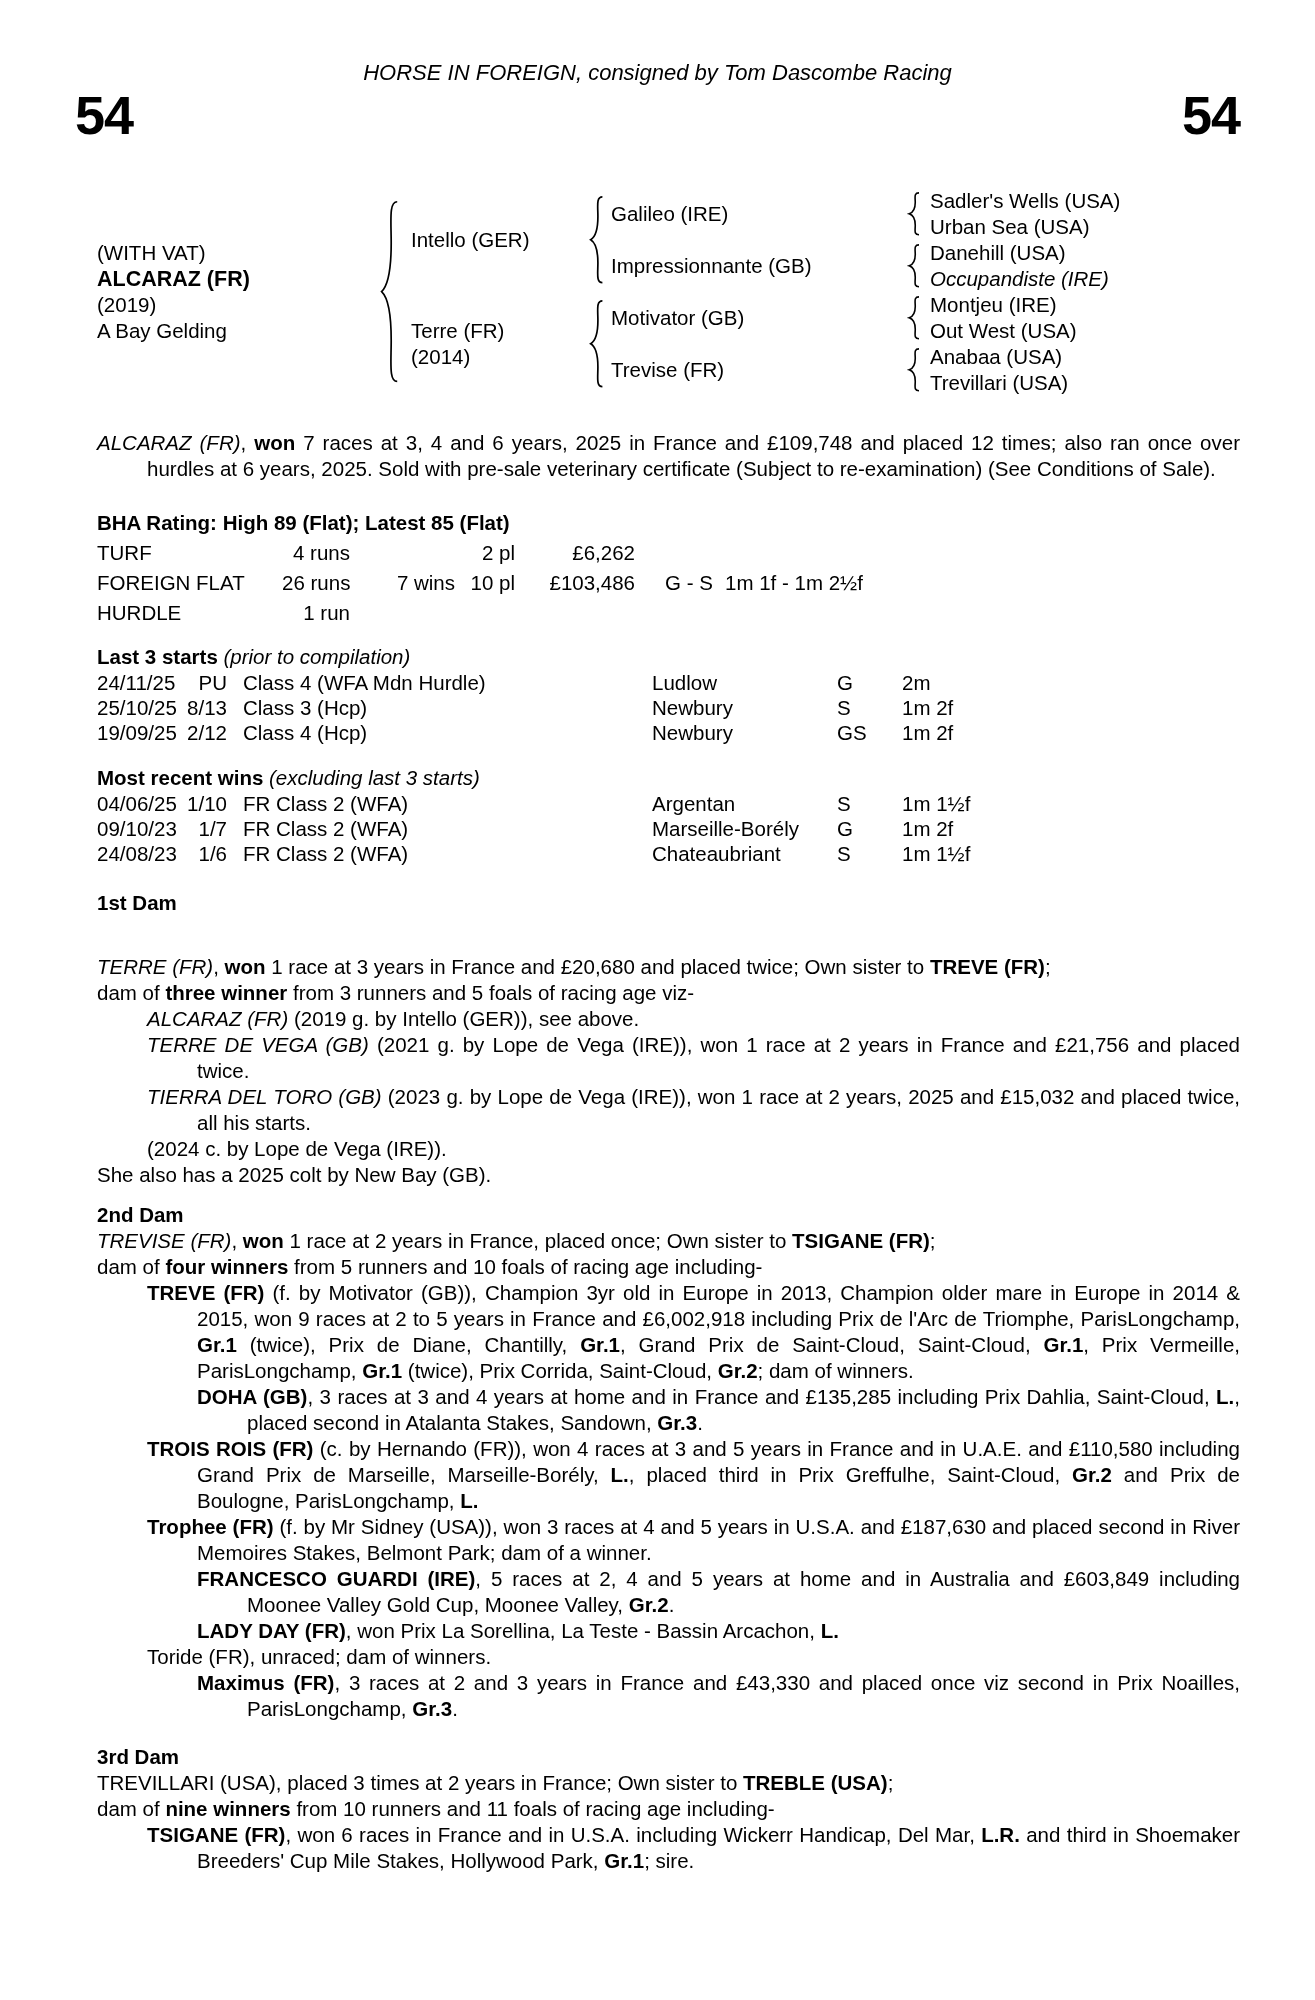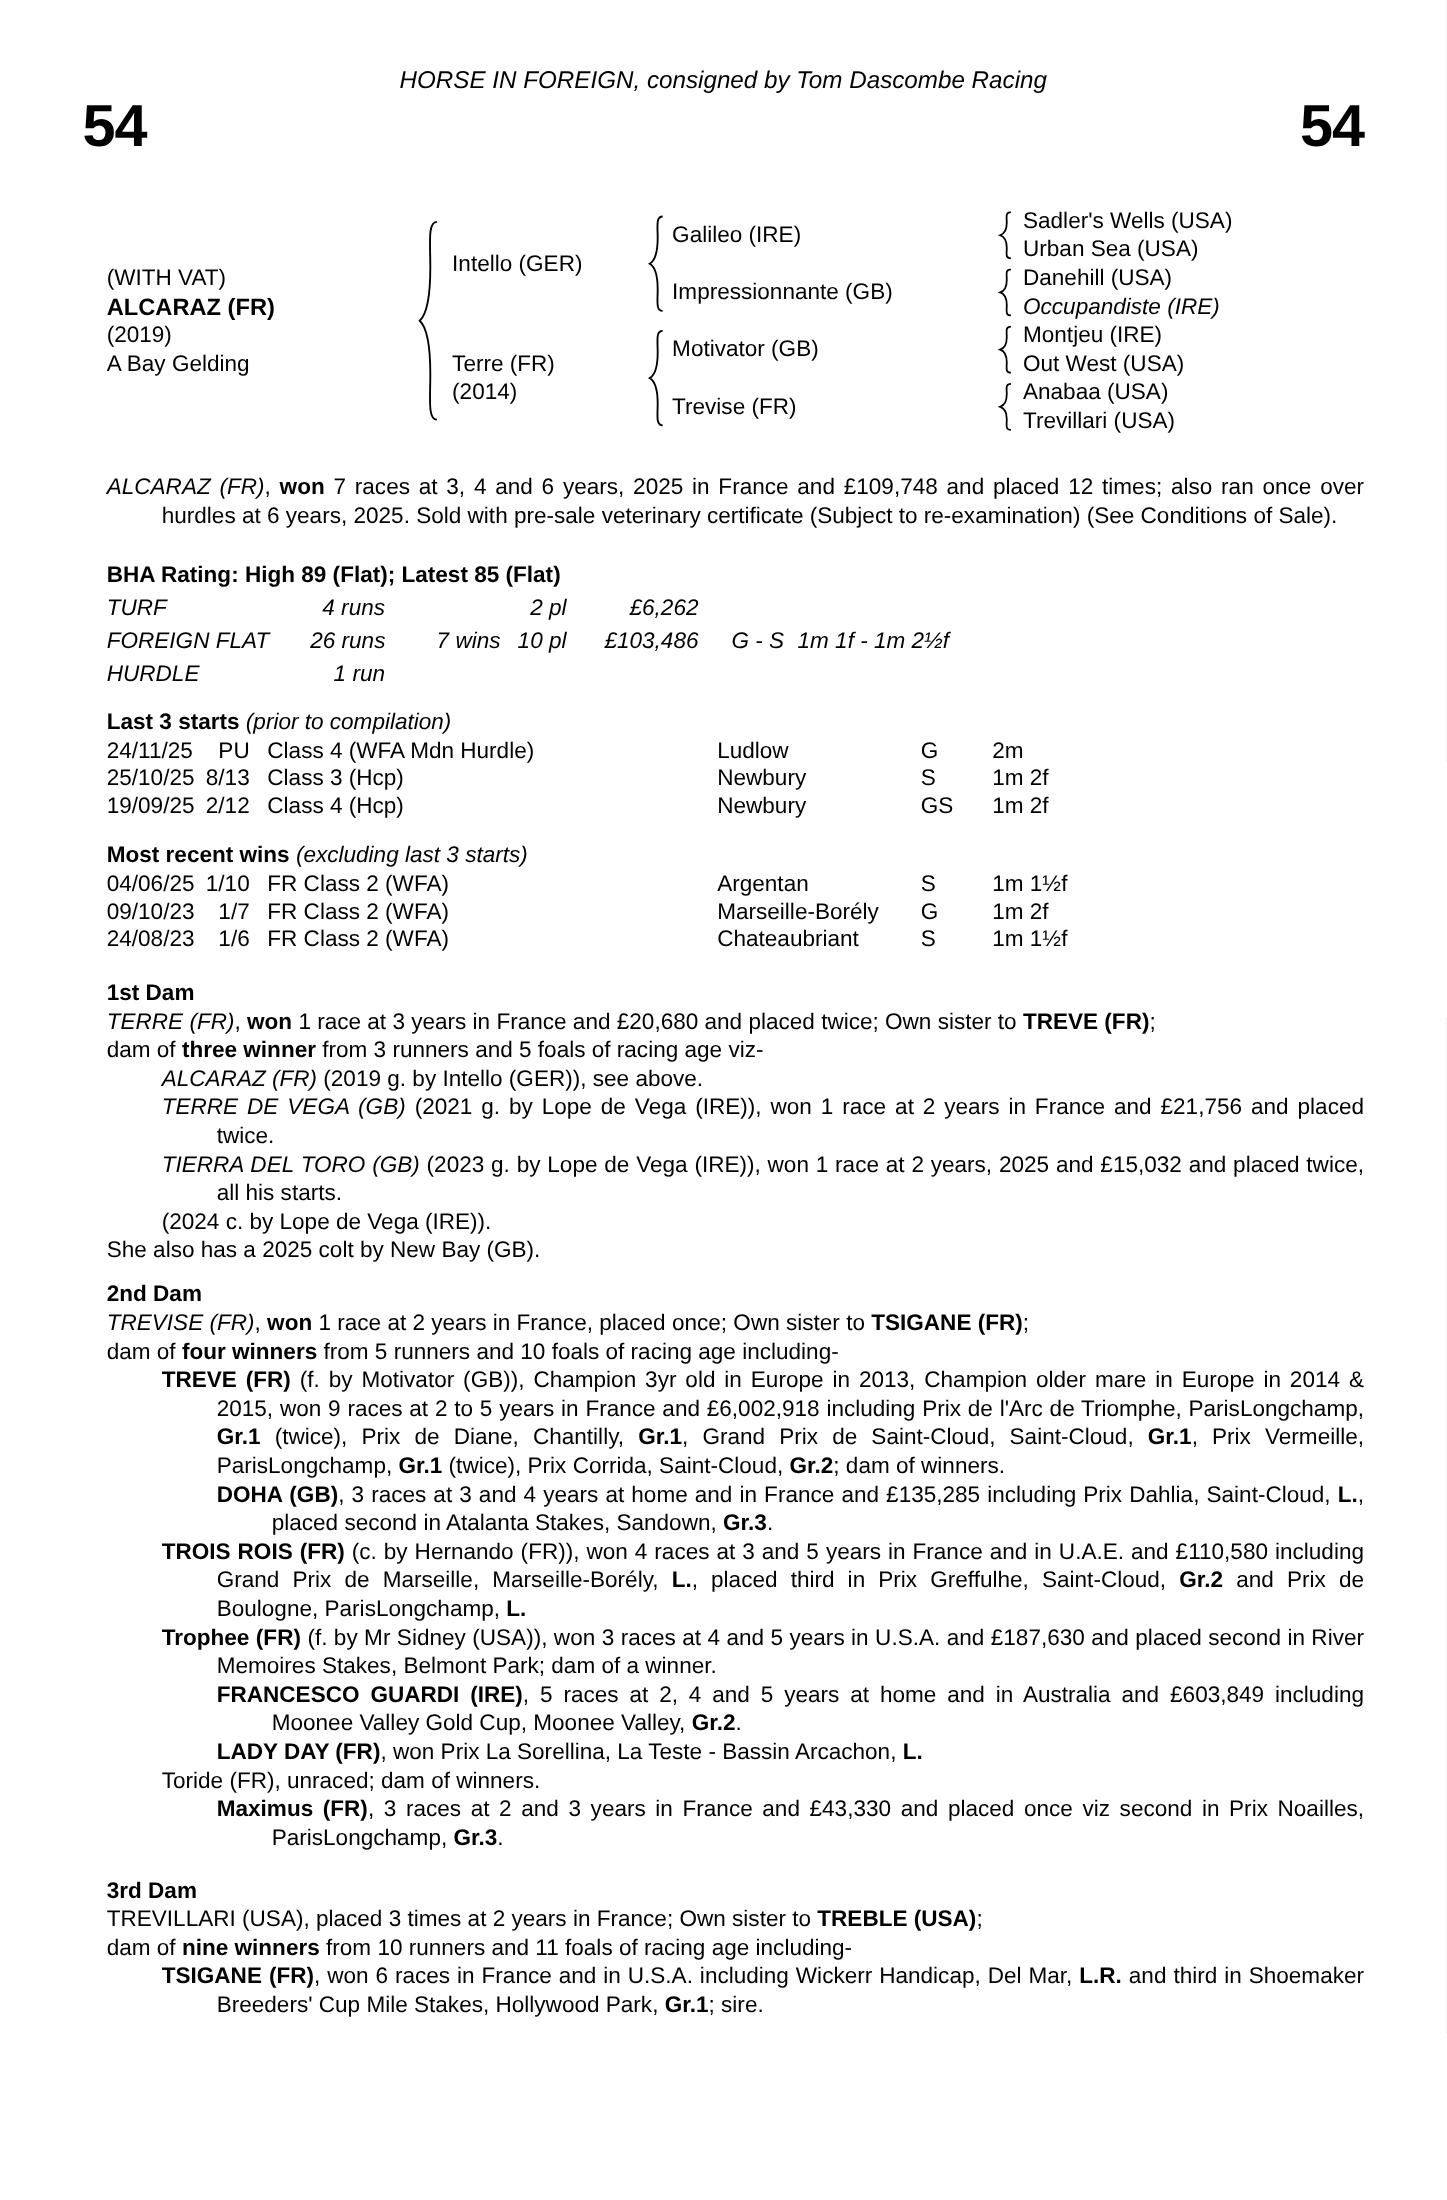--- a/index.html
+++ b/index.html
@@ -83,21 +83,21 @@
   .intro{margin-top:34px;}
 
   
   .rating-section{margin-top:26px;}
   .rating-title{font-weight:bold;line-height:30px;}
   .rating-table .trow{
     display:grid;
     grid-template-columns:185px 68px 105px 60px 120px 90px 1fr;
     line-height:30px;
   }
-  .rating-table .tcell{white-space:nowrap;font-style:italic;}
+  .rating-table .tcell{white-space:nowrap;}
   .rating-table .tcell:nth-child(2),
   .rating-table .tcell:nth-child(3),
   .rating-table .tcell:nth-child(4),
   .rating-table .tcell:nth-child(5){text-align:right;}
   .rating-table .tcell:nth-child(6){padding-left:30px;box-sizing:border-box;}
 
   .form-section{margin-top:16px;}
   .form-section.mrw{margin-top:20px;}
   .form-head{line-height:26px;}
   .form-table .trow{
@@ -297,21 +297,21 @@
             <span class="tcell">Chateaubriant</span>
             <span class="tcell">S</span>
             <span class="tcell">1m 1½f</span>
           </div>
         </div>
     </section>
 
     <section class="dam-section">
       <h2 class="section-head">1st Dam</h2>
       <div>
-          <p class="para" style="padding-left: 50px; text-indent: -50px;"><span class="i">TERRE (FR)</span><span>, </span><span class="b">won</span><span> 1 race at 3 years in France and £20,680 and placed twice; Own sister to </span><span class="b">TREVE (FR)</span><span>;</span></p>
+          <p class="para" style="padding-left: 50px; text-indent: -50px; margin-top: 38px;"><span class="i">TERRE (FR)</span><span>, </span><span class="b">won</span><span> 1 race at 3 years in France and £20,680 and placed twice; Own sister to </span><span class="b">TREVE (FR)</span><span>;</span></p>
           <p class="para" style="padding-left: 50px; text-indent: -50px;"><span>dam of </span><span class="b">three winner</span><span> from 3 runners and 5 foals of racing age viz-</span></p>
           <p class="para" style="padding-left: 100px; text-indent: -50px;"><span class="i">ALCARAZ (FR)</span><span> (2019 g. by Intello (GER)), see above.</span></p>
           <p class="para" style="padding-left: 100px; text-indent: -50px;"><span class="i">TERRE DE VEGA (GB)</span><span> (2021 g. by Lope de Vega (IRE)), won 1 race at 2 years in France and £21,756 and placed twice.</span></p>
           <p class="para" style="padding-left: 100px; text-indent: -50px;"><span class="i">TIERRA DEL TORO (GB)</span><span> (2023 g. by Lope de Vega (IRE)), won 1 race at 2 years, 2025 and £15,032 and placed twice, all his starts.</span></p>
           <p class="para" style="padding-left: 50px; text-indent: 0px;"><span>(2024 c. by Lope de Vega (IRE)).</span></p>
           <p class="para" style="padding-left: 0px; text-indent: 0px;"><span>She also has a 2025 colt by New Bay (GB).</span></p>
         </div>
     </section>
 
     <section class="dam-section d2">

